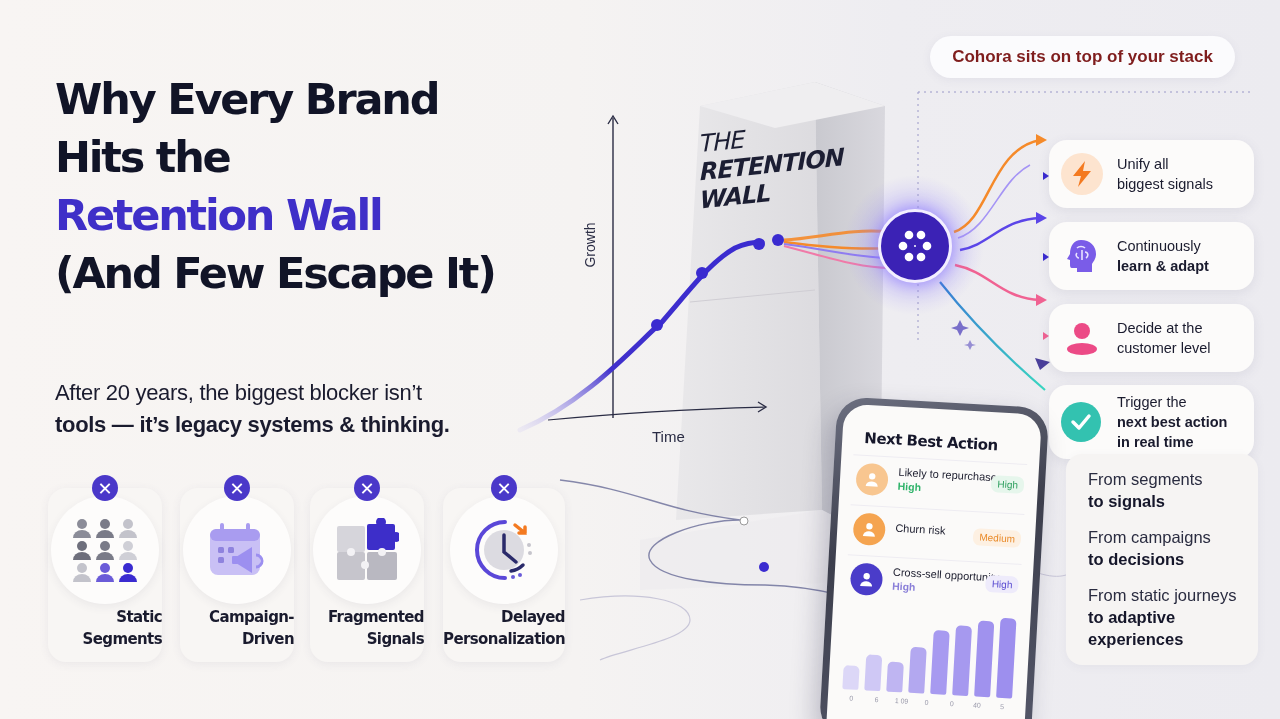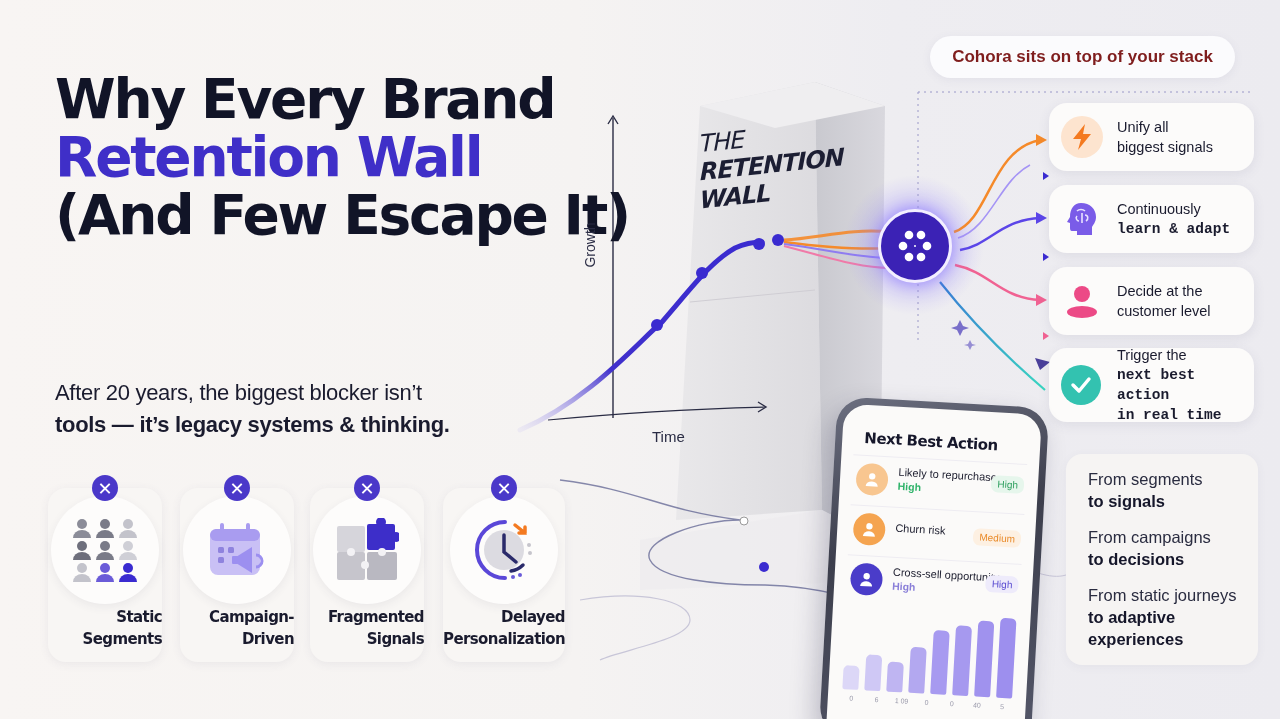--- a/index.html
+++ b/index.html
@@ -10,21 +10,21 @@
     color: #14152b;
     position: relative;
   }
   .abs { position: absolute; }
 
   
   .headline {
     left: 55px; top: 70px; width: 500px;
     font-family: "DejaVu Sans", sans-serif;
     font-weight: bold;
-    font-size: 55px; line-height: 58px;
+    font-size: 43px; line-height: 58px;
     letter-spacing: -2.2px;
     color: #111427;
   }
   .headline .accent { color: #3f2fc8; }
   .headline div { white-space: nowrap; }
 
   .subline {
     left: 55px; top: 377px; width: 470px;
     font-family: "Liberation Sans", sans-serif;
     font-size: 22px; line-height: 32px; color: #1a1b2e;
@@ -80,32 +80,33 @@
     display: flex; align-items: center; justify-content: center;
     font-family: "Liberation Sans", sans-serif;
     font-weight: bold; font-size: 17px; color: #7f1d1d;
   }
 
   
   .cap-card {
     left: 1049px; width: 205px; height: 68px;
     background: #fcfbfa; border-radius: 18px;
     box-shadow: 0 3px 12px rgba(80,80,120,0.10);
+    margin-top: 37px;
   }
   .cap-card .ic {
     position: absolute; left: 12px; top: 50%; transform: translateY(-50%);
     width: 42px; height: 42px; border-radius: 50%;
     display: flex; align-items: center; justify-content: center;
   }
   .cap-card .txt {
     position: absolute; left: 68px; right: 6px; top: 50%; transform: translateY(-50%);
     font-size: 14.5px; line-height: 20px; color: #1a1b2e;
     font-family: "Liberation Sans", sans-serif;
   }
-  .cap-card .txt .b { font-weight: bold; font-family: Liberation Mono, monospace; }
+  .cap-card .txt .b { font-weight: bold; }
 
   
   .shift-box {
     left: 1066px; top: 454px; width: 192px; height: 211px;
     background: #f6f4f3; border-radius: 16px;
     box-shadow: 0 2px 10px rgba(80,80,120,0.06);
     padding: 14px 10px 10px 22px;
     font-family: "Liberation Sans", sans-serif;
     font-size: 16.5px; line-height: 22px; color: #2a2c40;
   }
@@ -246,20 +247,21 @@
     <circle cx="7" cy="19" r="4.3" fill="#fff"></circle>
       <circle cx="31" cy="19" r="4.3" fill="#fff"></circle>
     <circle cx="13" cy="30" r="4.3" fill="#fff"></circle>
       <circle cx="25" cy="30" r="4.3" fill="#fff"></circle>
     <circle cx="19" cy="19" r="1" fill="#fff"></circle>
   </svg>
 </div>
 
 <div class="abs headline">
   <div>Why Every Brand</div>
+  <div>Hits the</div>
   <div class="accent">Retention Wall</div>
   <div>(And Few Escape It)</div>
 </div>
 
 <div class="abs subline">
   <div>After 20 years, the biggest blocker isn’t</div>
   <div class="bold">tools — it’s legacy systems &amp; thinking.</div>
 </div>
 
 <div class="abs pain-card" style="left:48px;">

